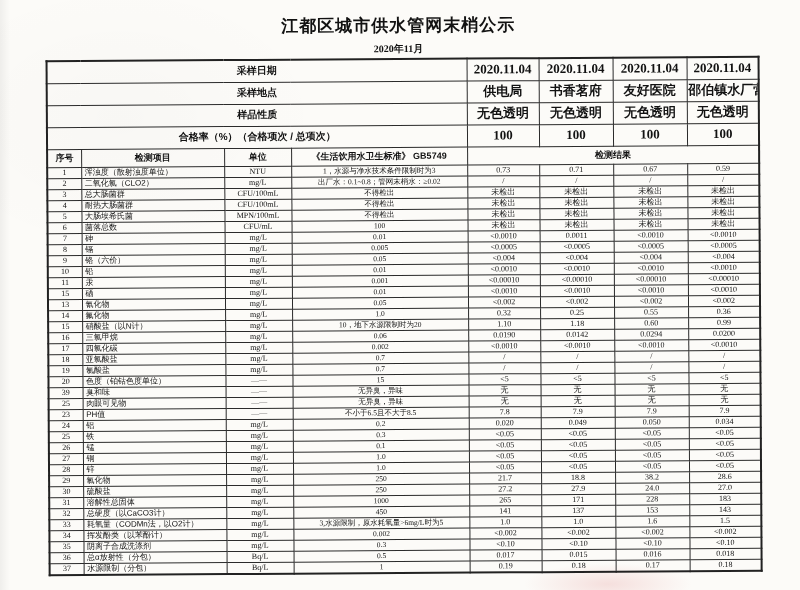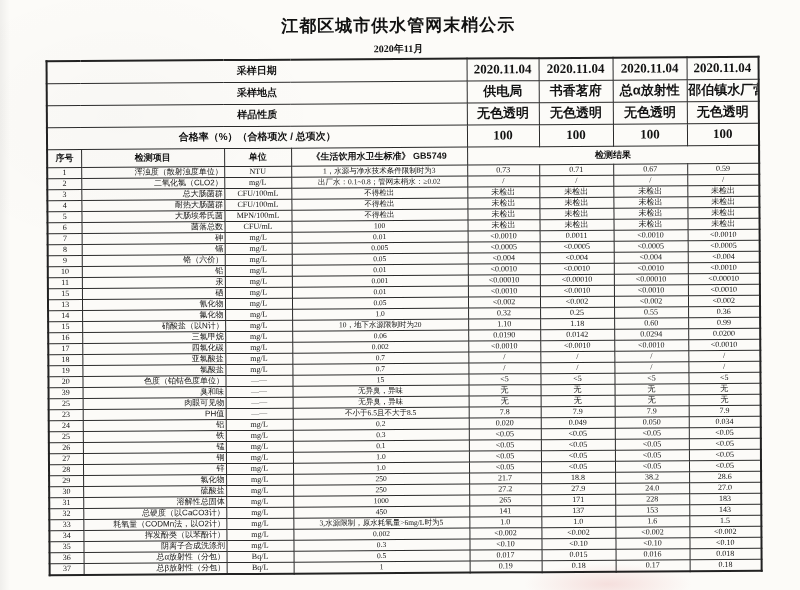--- a/index.html
+++ b/index.html
@@ -62,21 +62,21 @@
     font-size: 13px;
   }
   tr.col-head { height: 18px; }
   tr.col-head th {
     font-family: "Liberation Sans", "DejaVu Sans", sans-serif;
     font-weight: bold; font-size: 9px;
   }
   tbody.data tr { height: 11px; }
   tbody.data td { font-size: 8px; line-height: 10px; }
   tbody.data td.item {
-    text-align: right; padding-left: 9px;
+    text-align: left; padding-left: 3px;
     font-family: "Liberation Sans", "DejaVu Sans", sans-serif;
     font-size: 8px;
   }
   tbody.data td.std { font-size: 7.5px; }
 </style>
 </head>
 <body>
 
 <div class="sheet">
   <div class="scan">
@@ -101,21 +101,21 @@
           <td class="info-label" colspan="4">采样日期</td>
           <td class="info-val">2020.11.04</td>
           <td class="info-val">2020.11.04</td>
           <td class="info-val">2020.11.04</td>
           <td class="info-val">2020.11.04</td>
         </tr>
         <tr class="info-row">
           <td class="info-label" colspan="4">采样地点</td>
           <td class="info-val cn">供电局</td>
           <td class="info-val cn">书香茗府</td>
-          <td class="info-val cn">总α放射性</td>
+          <td class="info-val cn">友好医院</td>
           <td class="info-val cn">邵伯镇水厂营业所</td>
         </tr>
         <tr class="info-row">
           <td class="info-label" colspan="4">样品性质</td>
           <td class="info-val cn">无色透明</td>
           <td class="info-val cn">无色透明</td>
           <td class="info-val cn">无色透明</td>
           <td class="info-val cn">无色透明</td>
         </tr>
         <tr class="info-row">
@@ -490,21 +490,21 @@
             <td class="item">总α放射性（分包）</td>
             <td>Bq/L</td>
             <td class="std">0.5</td>
             <td>0.017</td>
             <td>0.015</td>
             <td>0.016</td>
             <td>0.018</td>
           </tr>
           <tr>
             <td>37</td>
-            <td class="item">总β放射性（分包）</td>
+            <td class="item">水源限制（分包）</td>
             <td>Bq/L</td>
             <td class="std">1</td>
             <td>0.19</td>
             <td>0.18</td>
             <td>0.17</td>
             <td>0.18</td>
           </tr>
         </tbody>
     </table>
 

